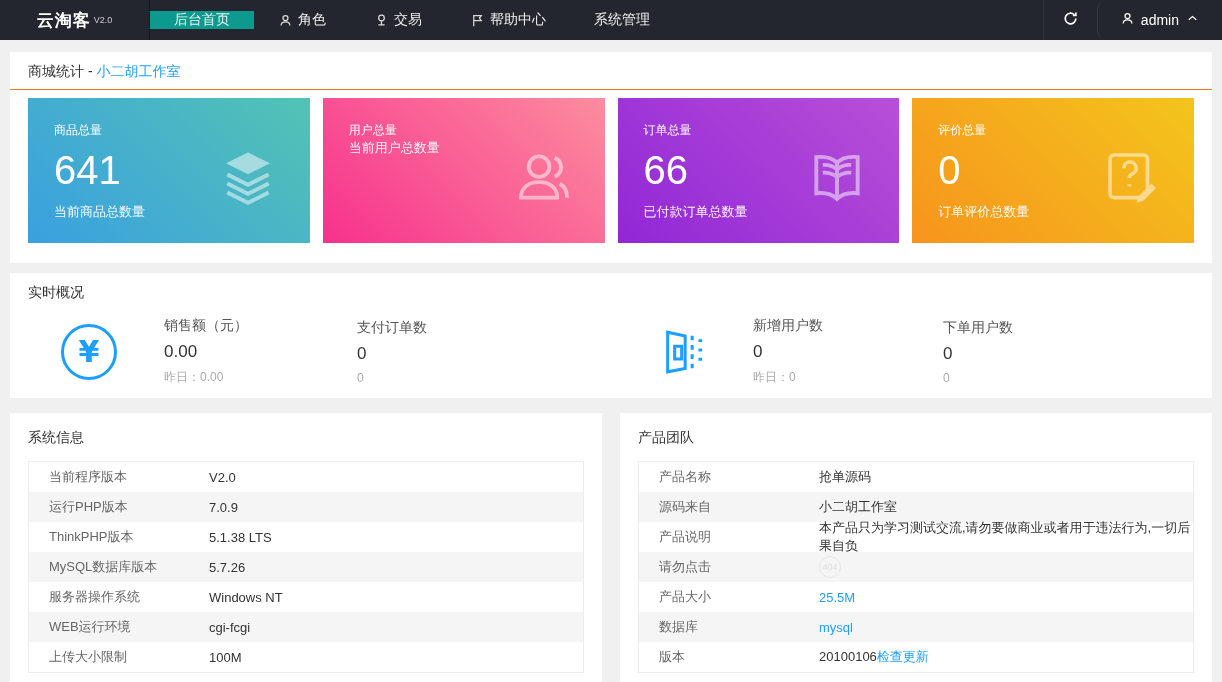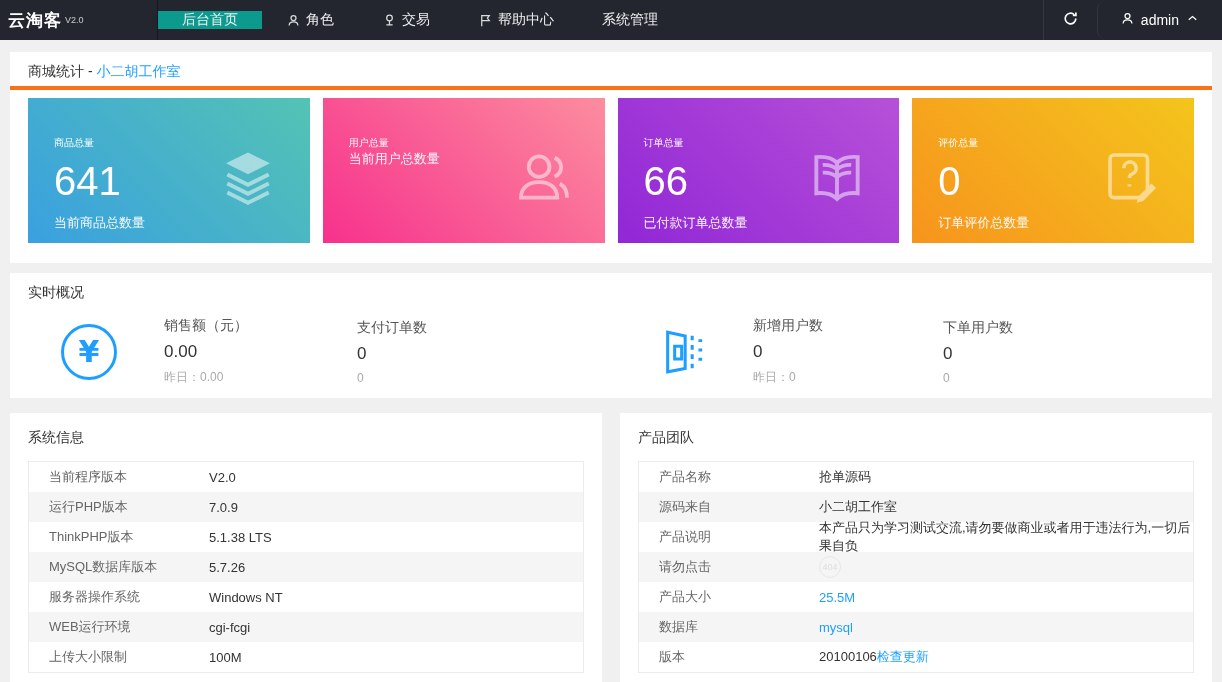--- a/index.html
+++ b/index.html
@@ -3,43 +3,43 @@
 <meta charset="utf-8">
 <style>
   * { margin:0; padding:0; box-sizing:border-box; }
   html,body { width:1222px; height:682px; overflow:hidden; }
   body {
     font-family:"Liberation Sans","DejaVu Sans",sans-serif;
     background:#f0f0f0; color:#333; font-size:14px;
   }
   
   .topbar { height:40px; background:#23262e; display:flex; align-items:stretch; color:#fff; }
-  .logo { width:150px; display:flex; align-items:center; font-size:17px; font-weight:bold; letter-spacing:1px; border-right:1px solid rgba(0,0,0,.35); cursor:pointer;margin-left:8px; }
+  .logo { width:150px; display:flex; align-items:center; justify-content:center; font-size:17px; font-weight:bold; letter-spacing:1px; border-right:1px solid rgba(0,0,0,.35); cursor:pointer; }
   .logo sup { font-size:9px; font-weight:normal; color:rgba(255,255,255,.75); margin-left:3px; letter-spacing:0; }
   .nav { display:flex; align-items:center; flex:1; }
   .nav-item { display:flex; align-items:center; padding:0 24px; font-size:14px; color:#efefef; cursor:pointer; text-decoration:none; }
   .nav-item.active { background:#0d9a8e; }
   .nav-item .nicon { display:inline-flex; margin-right:5px; opacity:.9; }
   .nav-item svg { width:15px; height:15px; }
   .top-right { display:flex; align-items:stretch; }
   .top-btn { display:flex; align-items:center; padding:0 18px; border-left:1px solid rgba(255,255,255,.07); cursor:pointer; }
   .top-btn svg { width:17px; height:17px; }
   .user-btn { display:flex; align-items:center; gap:6px; padding:0 22px; border-left:1px solid rgba(255,255,255,.07); cursor:pointer; font-size:14px;border-radius:9px; }
   .user-btn svg { width:15px; height:15px; }
   
   .page { padding:12px 10px; }
   .panel { background:#fff; }
   .panel-hd { height:38px; line-height:38px; padding:0 18px; font-size:14px; color:#333; }
-  .panel-hd.bordered { border-bottom:4px solid #f97316; }
+  .panel-hd.bordered { border-bottom:1px solid #f97316; }
   .panel-hd a { color:#1e9fff; text-decoration:none; }
   
   .stats-panel { margin-bottom:10px; }
   .cards { display:grid; grid-template-columns:repeat(4,1fr); gap:13px; padding:8px 18px 20px; }
   .stat-card { height:145px; color:#fff; padding:20px 26px; position:relative; overflow:hidden; }
-  .sc-title { font-size:10px; margin-top:18px; }
+  .sc-title { font-size:12px; margin-top:4px; }
   .sc-value { font-size:40px; line-height:1.15; margin:8px 0 10px; font-weight:400; }
   .sc-desc { font-size:13px; opacity:.95; }
   .sc-icon { position:absolute; right:26px; top:48px; width:72px; height:62px; opacity:.5; color:#fff; }
   .sc-icon svg { width:100%; height:100%; }
   
   .rt-panel { margin-bottom:15px; padding-bottom:12px; }
   .rt-row { display:flex; align-items:center; padding:6px 18px 0; }
   .rt-icon { width:58px; height:58px; flex:0 0 58px; display:flex; align-items:center; justify-content:center; }
   .yen-circle { width:56px; height:56px; border:3px solid #1e9fff; border-radius:50%; display:flex; align-items:center; justify-content:center; font-size:30px; font-weight:bold; color:#1e9fff; font-family:"DejaVu Sans",sans-serif; }
   .rt-icon svg { width:56px; height:56px; }

